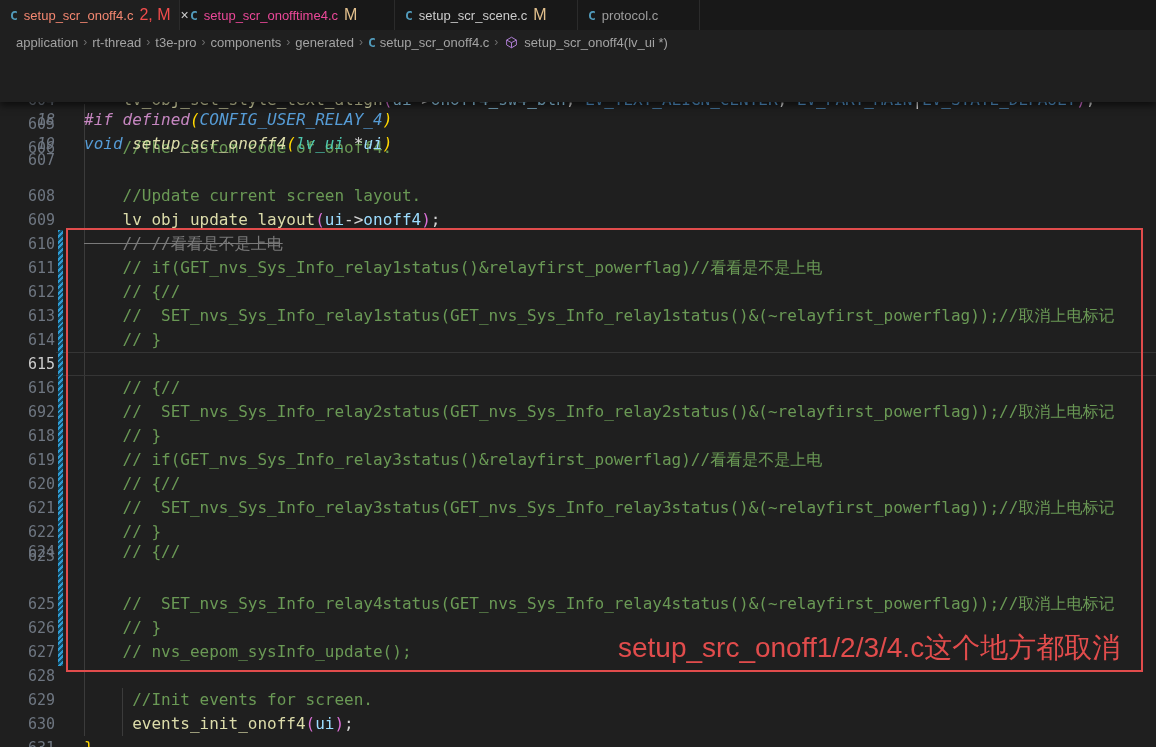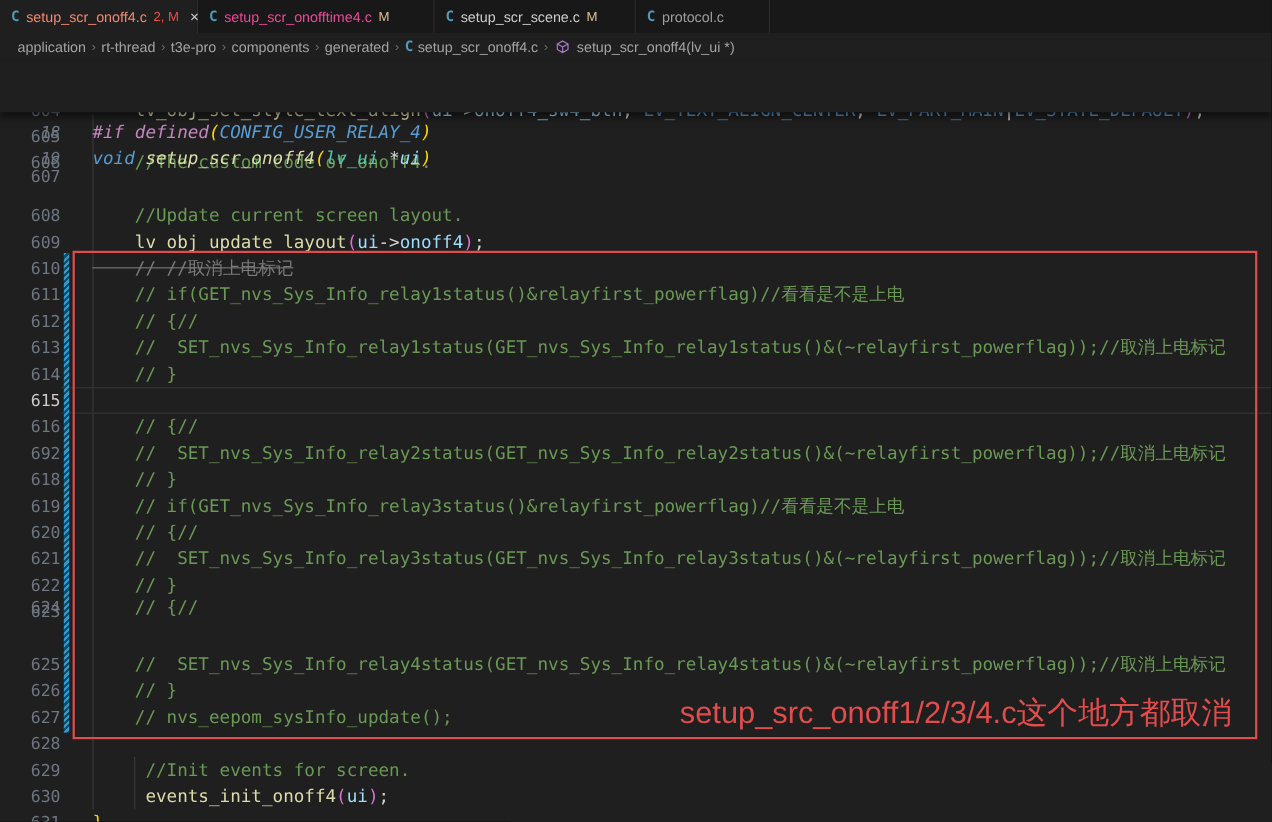--- a/index.html
+++ b/index.html
@@ -6,21 +6,21 @@
   .screen{position:relative;width:1156px;height:747px;overflow:hidden;
     background:var(--c-bg,#1f1f1f);font-family:"Liberation Sans",sans-serif;}
 
   
   .tabbar{position:absolute;left:0;top:0;width:1156px;height:30px;
     background:var(--c-bg-bar,#181818);display:flex;align-items:stretch;z-index:30;}
   .tab{display:flex;align-items:center;gap:6px;padding:0 10px;
     border-right:1px solid #2b2b2b;font-size:13px;cursor:pointer;box-sizing:border-box;}
   .tab.active{background:var(--c-bg,#1f1f1f);}
   .tab .fname{white-space:nowrap;}
-  .tab .badge{font-size:12px;white-space:nowrap;}
+  .tab .badge{font-size:16px;white-space:nowrap;}
   .c-icon{font-weight:bold;font-size:13px;color:var(--c-icon-blue,#519aba);
     font-family:"DejaVu Sans Mono",monospace;}
   .close-x{color:#cccccc;font-size:14px;margin-left:4px;line-height:1;}
 
   
   .breadcrumb{position:absolute;left:0;top:30px;width:1156px;height:24px;
     display:flex;align-items:center;gap:4px;padding-left:16px;box-sizing:border-box;
     font-size:13px;color:var(--c-breadcrumb-fg,#a3a3a3);background:var(--c-bg,#1f1f1f);z-index:30;}
   .crumb{white-space:nowrap;}
   .crumb-sep{color:#6e6e6e;font-size:12px;padding:0 1px;}
@@ -77,21 +77,21 @@
     <div class="indent-guide" style="left:122px;top:688px;height:48px;"></div>
     <div class="current-line" style="top:352px;"></div>
     <div class="git-bar" style="top:230px;height:436px;"></div>
     <div id="rows">
         <div class="code-row" style="top: 88px;"><span class="lnum">604</span><span class="ltext"><span class="tk-ws">    </span><span class="tk-fn">lv_obj_set_style_text_align</span><span class="tk-b2">(</span><span class="tk-vr">ui</span><span class="tk-pn">-&gt;</span><span class="tk-vr">onoff4_sw4_btn</span><span class="tk-pn">, </span><span class="tk-ct">LV_TEXT_ALIGN_CENTER</span><span class="tk-pn">, </span><span class="tk-ct">LV_PART_MAIN</span><span class="tk-pn">|</span><span class="tk-ct">LV_STATE_DEFAULT</span><span class="tk-b2">)</span><span class="tk-pn">;</span></span></div>
         <div class="code-row" style="top: 112px;"><span class="lnum">605</span><span class="ltext"></span></div>
         <div class="code-row" style="top: 136px;"><span class="lnum">606</span><span class="ltext"><span class="tk-cm">    //The custom code of onoff4.</span></span></div>
         <div class="code-row" style="top: 148px;"><span class="lnum">607</span><span class="ltext"></span></div>
         <div class="code-row" style="top: 184px;"><span class="lnum">608</span><span class="ltext"><span class="tk-cm">    //Update current screen layout.</span></span></div>
         <div class="code-row" style="top: 208px;"><span class="lnum">609</span><span class="ltext"><span class="tk-ws">    </span><span class="tk-fn">lv_obj_update_layout</span><span class="tk-b2">(</span><span class="tk-vr">ui</span><span class="tk-pn">-&gt;</span><span class="tk-vr">onoff4</span><span class="tk-b2">)</span><span class="tk-pn">;</span></span></div>
-        <div class="code-row" style="top: 232px;"><span class="lnum">610</span><span class="ltext"><span class="tk-cms">    // //取消上电标记</span></span></div>
+        <div class="code-row" style="top: 232px;"><span class="lnum">610</span><span class="ltext"><span class="tk-cms">    // //看看是不是上电</span></span></div>
         <div class="code-row" style="top: 256px;"><span class="lnum">611</span><span class="ltext"><span class="tk-cm">    // if(GET_nvs_Sys_Info_relay1status()&amp;relayfirst_powerflag)//看看是不是上电</span></span></div>
         <div class="code-row" style="top: 280px;"><span class="lnum">612</span><span class="ltext"><span class="tk-cm">    // {//</span></span></div>
         <div class="code-row" style="top: 304px;"><span class="lnum">613</span><span class="ltext"><span class="tk-cm">    //  SET_nvs_Sys_Info_relay1status(GET_nvs_Sys_Info_relay1status()&amp;(~relayfirst_powerflag));//取消上电标记</span></span></div>
         <div class="code-row" style="top: 328px;"><span class="lnum">614</span><span class="ltext"><span class="tk-cm">    // }</span></span></div>
         <div class="code-row" style="top: 352px; padding-left: 37px;"><span class="lnum cur">615</span></div>
         <div class="code-row" style="top: 376px;"><span class="lnum">616</span><span class="ltext"><span class="tk-cm">    // {//</span></span></div>
         <div class="code-row" style="top: 400px;"><span class="lnum">692</span><span class="ltext"><span class="tk-cm">    //  SET_nvs_Sys_Info_relay2status(GET_nvs_Sys_Info_relay2status()&amp;(~relayfirst_powerflag));//取消上电标记</span></span></div>
         <div class="code-row" style="top: 424px;"><span class="lnum">618</span><span class="ltext"><span class="tk-cm">    // }</span></span></div>
         <div class="code-row" style="top: 448px;"><span class="lnum">619</span><span class="ltext"><span class="tk-cm">    // if(GET_nvs_Sys_Info_relay3status()&amp;relayfirst_powerflag)//看看是不是上电</span></span></div>
         <div class="code-row" style="top: 472px;"><span class="lnum">620</span><span class="ltext"><span class="tk-cm">    // {//</span></span></div>

